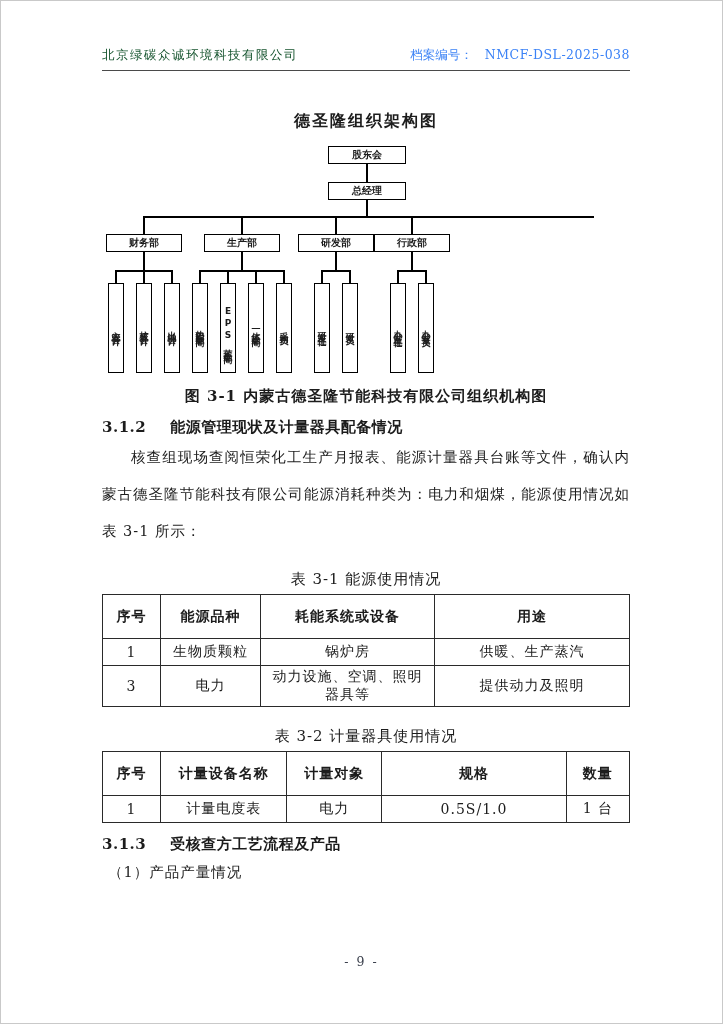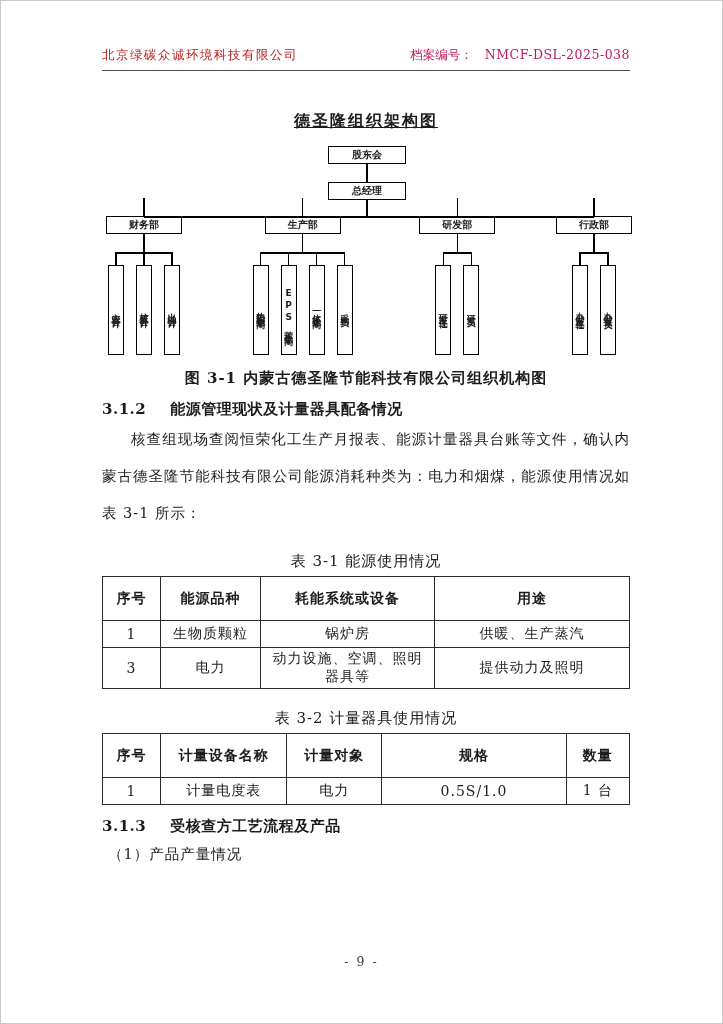--- a/index.html
+++ b/index.html
@@ -6,33 +6,33 @@
   html,body { background:#e9e9e9; }
   .page {
     width:723px; height:1024px; margin:0 auto; background:#ffffff;
     border:1px solid #c9c9c9; position:relative;
     font-family:"DejaVu Serif","Liberation Serif",serif; color:#1c1c1c;
     padding:46px 92px 0 101px;
   }
   
   .hdr { display:flex; justify-content:space-between; align-items:flex-end;
          padding-bottom:6px; border-bottom:1.5px solid #4a4a4a; }
-  .hdr .company { color:#b91c1c; font-size:12.5px; letter-spacing:1.5px; }
-  .hdr .arch { color:#be185d; font-size:12.5px; }
+  .hdr .company { color:#14532d; font-size:12.5px; letter-spacing:1.5px; }
+  .hdr .arch { color:#3b82f6; font-size:12.5px; }
   .hdr .arch .no { margin-left:12px; letter-spacing:0.5px; }
   
   .chart-title { text-align:center; font-weight:bold; font-size:16px;
-                 letter-spacing:2px; margin-top:40px;text-decoration:underline; }
+                 letter-spacing:2px; margin-top:40px; }
   
   .org { width:530px; margin:14px auto 0; font-family:"DejaVu Sans","Liberation Sans",sans-serif; }
   .node { width:78px; height:18px; border:1.5px solid #000; margin:0 auto;
           font-size:10px; font-weight:bold; line-height:15px; text-align:center; }
   .vstub { width:1.5px; height:18px; background:#000; margin:0 auto; }
   .vstub2 { width:1.5px; height:16px; background:#000; margin:0 auto; }
-  .groups { position:relative; display:flex; justify-content:space-between; }
+  .groups { position:relative; display:flex; justify-content:flex-start; padding-top:18px; }
   .dist-line { position:absolute; top:0; left:42px; right:38px; height:1.5px; background:#000; }
   .grp { position:relative; display:flex; flex-direction:column; align-items:center; }
   .grp::before { content:""; position:absolute; top:-18px; left:calc(50% - 0.75px);
                  width:1.5px; height:18px; background:#000; }
   .dept { width:76px; height:18px; border:1.5px solid #000; font-size:10px;
           font-weight:bold; line-height:15px; text-align:center; }
   .gstub { width:1.5px; height:18px; background:#000; }
   .kids { display:flex; }
   .kid { position:relative; padding:13px 6px 0; display:flex; justify-content:center; }
   .kid::before { content:""; position:absolute; top:0; left:0; right:0; height:1.5px; background:#000; }

